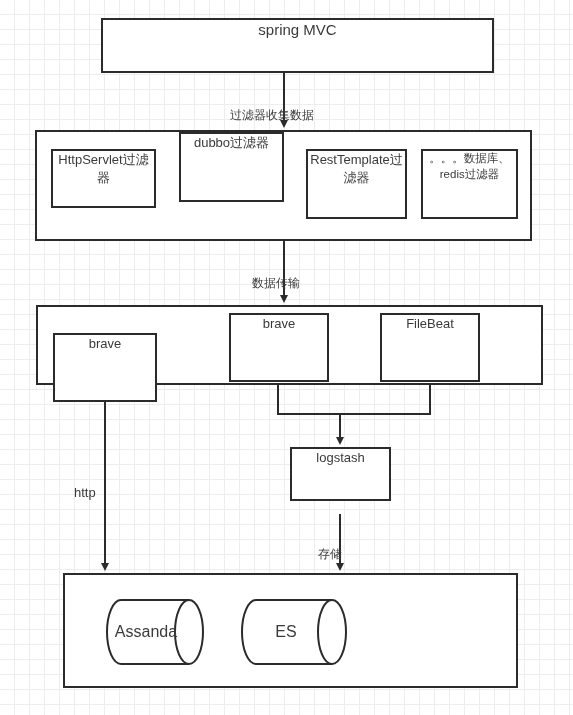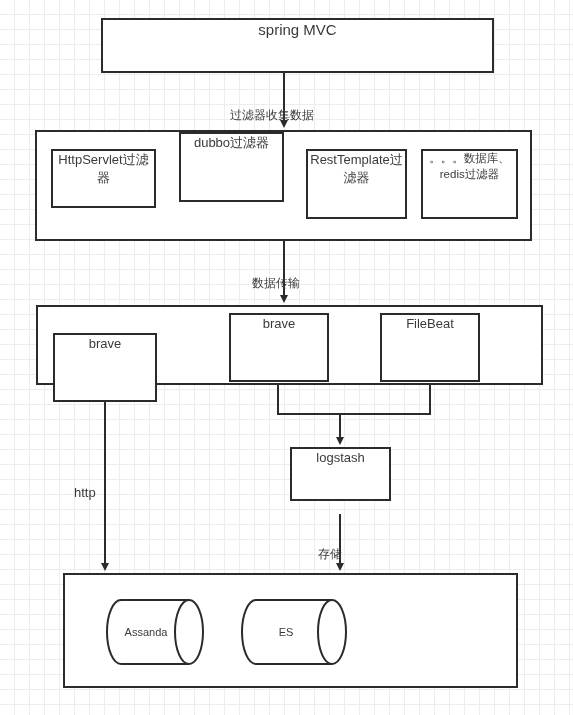--- a/index.html
+++ b/index.html
@@ -59,21 +59,21 @@
   .cyl-text {
     position: absolute;
     left: 0;
     top: 0;
     width: 100%;
     height: 100%;
     display: flex;
     align-items: center;
     justify-content: center;
     color: #3a3a3a;
-    font-size: 11px;
+    font-size: 16px;
     padding-right: 18px;
     box-sizing: border-box;
   }
   .fs15 { font-size: 15px; }
   .fs13 { font-size: 13px; }
   .fs12 { font-size: 12px; }
   .fs115 { font-size: 11.5px; }
 </style>
 </head>
 <body>

